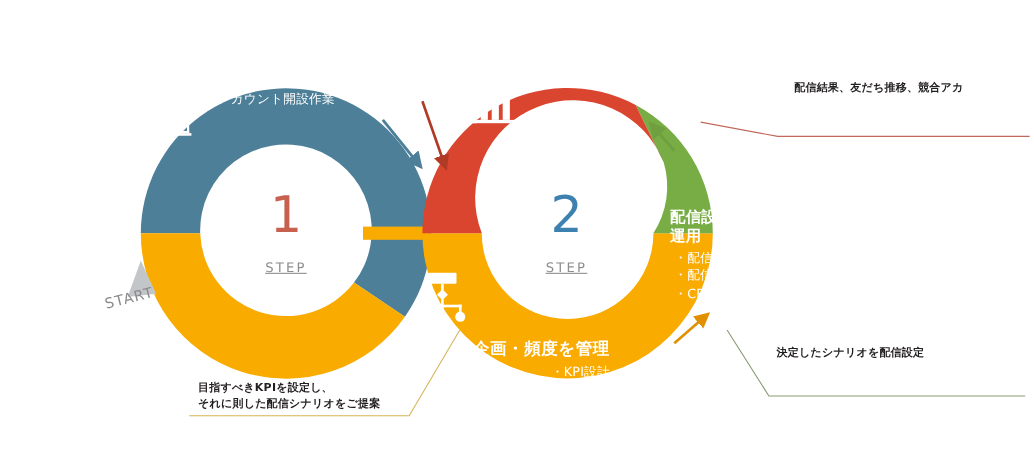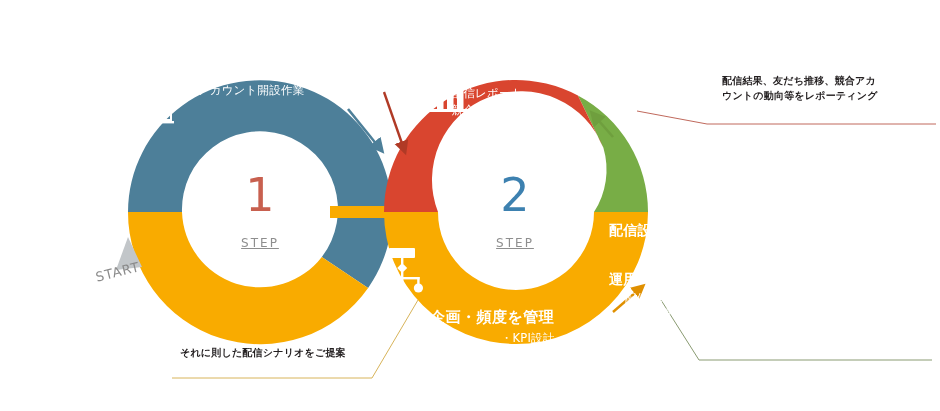--- a/index.html
+++ b/index.html
@@ -12,21 +12,21 @@
   .lbl .hd{font-weight:bold;font-size:15px;letter-spacing:.5px;}
   .lbl .hd2{font-weight:bold;font-size:14px;letter-spacing:.3px;}
   .lbl ul{list-style:none;margin:3px 0 0 0;padding:0;}
   .lbl ul li{font-size:11.5px;line-height:1.42;letter-spacing:.2px;}
 
   .seg1-label{left:176px;top:60px;}
   .seg1-label ul{margin-left:10px;}
   .seg2-label{left:430px;top:63px;}
   .seg2-label ul{margin-left:10px;}
   .seg3-label{left:609px;top:190px;}
-  .seg3-label .hd2{line-height:1.18;margin-top:32px;}
+  .seg3-label .hd2{line-height:1.18;}
   .seg3-label ul{margin-left:4px;}
   .seg4-label{left:430px;top:308px;text-align:center;}
   .seg4-label ul{margin-left:18px;text-align:right;}
 
   .stepbox{position:absolute;text-align:center;width:120px;}
   .stepnum{font-size:46px;line-height:1;font-weight:normal;}
   .steptxt{font-size:12px;color:#8e8e8e;letter-spacing:2px;margin-top:18px;text-decoration:underline;}
   .step1{left:200px;top:172px;}
   .step1 .stepnum{color:#c8604f;}
   .step2{left:455px;top:172px;}
@@ -169,27 +169,20 @@
     <path d="M 128 237 L 142 267 L 116 270 Z" fill="#c2c6c9"></path>
   </svg>
 
   <div class="lbl seg1-label">
     <div class="hd">アカウント開設</div>
     <ul>
       <li>・アカウント開設作業</li>
     </ul>
   </div>
 
-  <div class="lbl seg2-label">
-    <div class="hd">レポーティング</div>
-    <ul>
-      <li>・配信レポート</li>
-      <li>・競合アカウント調査</li>
-    </ul>
-  </div>
 
   <div class="lbl seg3-label">
     <div class="hd2">配信設定/</div>
     <div class="hd2">運用</div>
     <ul>
       <li>・配信設定</li>
       <li>・配信管理</li>
       <li>・CR制作</li>
     </ul>
   </div>
@@ -211,23 +204,24 @@
     <div class="stepnum">2</div>
     <div class="steptxt">STEP</div>
   </div>
 
   <div class="startwrap">
     <div class="starttxt">START</div>
   </div>
 
   <div class="callout c-topright">
     <div>配信結果、友だち推移、競合アカ</div>
-    <div>ウントの動向等をレポーティング</div>
   </div>
 
   <div class="callout c-botright">
+    <div>決定したシナリオを配信設定</div>
   </div>
 
   <div class="callout c-botleft">
+    <div>目指すべきKPIを設定し、</div>
     <div>それに則した配信シナリオをご提案</div>
   </div>
 
 </div>
 
 </body></html>

